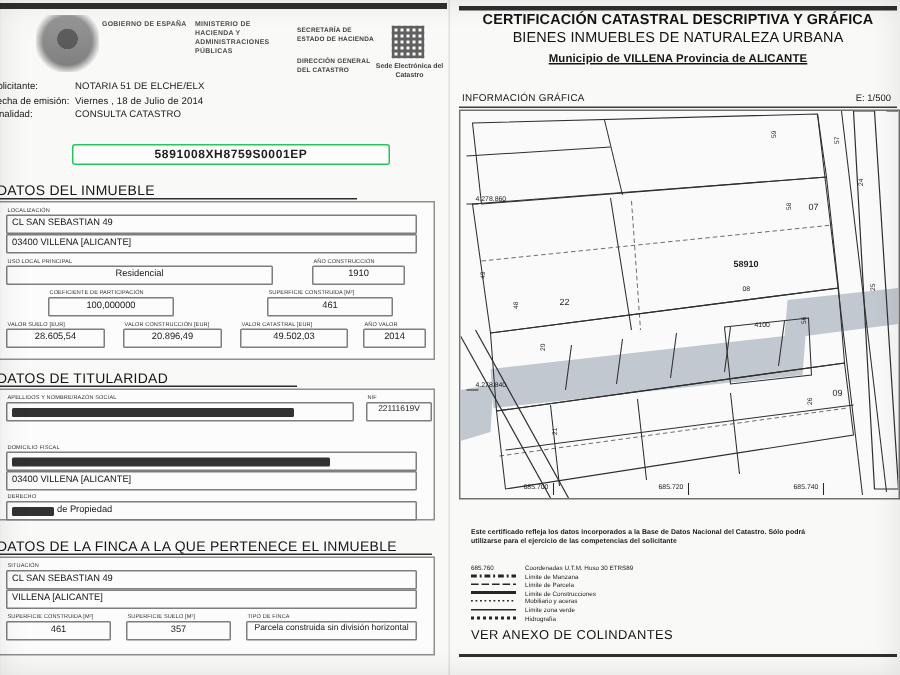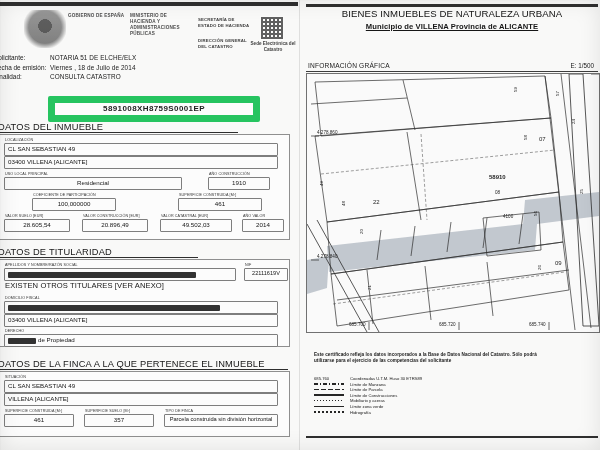--- a/index.html
+++ b/index.html
@@ -53,21 +53,21 @@
     line-height:6px;text-align:center;color:#3c3c3c;font-weight:bold;}
 
   .meta{position:absolute;left:0;top:53px;width:298px;font-size:6.4px;line-height:9.6px;color:#151515;}
   .meta .row{white-space:nowrap;}
   .meta .lb{display:inline-block;width:56px;margin-left:-6px;}
   .meta .vl{font-weight:normal;letter-spacing:.1px;}
 
   .refbox{position:absolute;left:48px;top:95px;width:212px;text-align:center;}
   .reftitle{font-size:8.4px;font-weight:normal;letter-spacing:.1px;
     border-bottom:1px solid #222;display:inline-block;padding-bottom:0px;}
-  .refval{margin-top:1px;border:7px solid #22c55e;border-radius:2px;
+  .refval{margin-top:1px;border:1px solid #22c55e;border-radius:2px;
     font-size:8px;font-weight:bold;letter-spacing:.4px;padding:1px 0 2px;background:#fff;}
 
   .sect-title{font-size:9.3px;letter-spacing:.2px;color:#111;
     border-bottom:1px solid #2a2a2a;display:block;padding-bottom:0px;}
 
   .block{position:absolute;left:-4px;width:292px;border:1px solid #8e8e8e;background:#fff;}
   .fld{position:absolute;border:1px solid #7d7d7d;background:#fff;border-radius:1px;}
   .fld-lab{position:absolute;font-size:3.7px;color:#2f2f2f;letter-spacing:.1px;
     text-transform:uppercase;white-space:nowrap;}
   .fld-val{font-size:6.2px;color:#111;padding:1px 3px;white-space:nowrap;overflow:hidden;}
@@ -203,21 +203,20 @@
     <div class="block" style="top:259px;height:86px;">
       <div class="fld-lab" style="left:8px;top:3px;">APELLIDOS Y NOMBRE/RAZÓN SOCIAL</div>
       <div class="fld" style="left:7px;top:8px;width:230px;height:11px;">
         <div class="redact" style="left:3px;top:2.5px;width:188px;height:6.5px;"></div>
       </div>
       <div class="fld-lab" style="left:248px;top:3px;">NIF</div>
       <div class="fld" style="left:247px;top:8px;width:42px;height:11px;">
         <div class="fld-val c" style="font-size:5.6px;">22111619V</div>
       </div>
 
-      <div style="position:absolute;left:8px;top:21px;font-size:7.6px;color:#101010;letter-spacing:.1px;">EXISTEN OTROS TITULARES  [VER ANEXO]</div>
 
       <div class="fld-lab" style="left:8px;top:36px;">DOMICILIO FISCAL</div>
       <div class="fld" style="left:7px;top:41px;width:272px;height:11px;">
         <div class="redact" style="left:3px;top:2.5px;width:212px;height:6.5px;"></div>
       </div>
       <div class="fld" style="left:7px;top:54px;width:272px;height:11px;">
         <div class="fld-val">03400 VILLENA [ALICANTE]</div>
       </div>
 
       <div class="fld-lab" style="left:8px;top:69px;">DERECHO</div>
@@ -255,20 +254,21 @@
     </div>
   </div>
 
   <div class="sep-v"></div>
 
   <div class="right">
 
     <div class="rtop"></div>
 
     <div class="hdr">
+      <div class="h1">CERTIFICACIÓN CATASTRAL DESCRIPTIVA Y GRÁFICA</div>
       <div class="h2">BIENES INMUEBLES DE NATURALEZA URBANA</div>
       <div class="h3">Municipio de VILLENA Provincia de ALICANTE</div>
     </div>
 
     <div class="ig-label">INFORMACIÓN GRÁFICA</div>
     <div class="scale">E: 1/500</div>
     <div class="ig-rule"></div>
 
     <div class="map">
       <svg width="292" height="258" viewBox="0 0 292 258">
@@ -384,18 +384,19 @@
       <div class="lgrow">
         <span class="lgkey" style="background:#222;"></span>
         <span class="lgtxt">Límite zona verde</span>
       </div>
       <div class="lgrow">
         <span class="lgkey" style="background-image:linear-gradient(90deg,#222 0 2px,transparent 2px 4px);background-size:4px 1.4px;"></span>
         <span class="lgtxt">Hidrografía</span>
       </div>
     </div>
 
+    <div class="anexo">VER ANEXO DE COLINDANTES</div>
     <div class="botrule"></div>
   </div>
 
   <div class="scan-noise"></div>
   <div class="vignette"></div>
 </div>
 
 </body></html>

